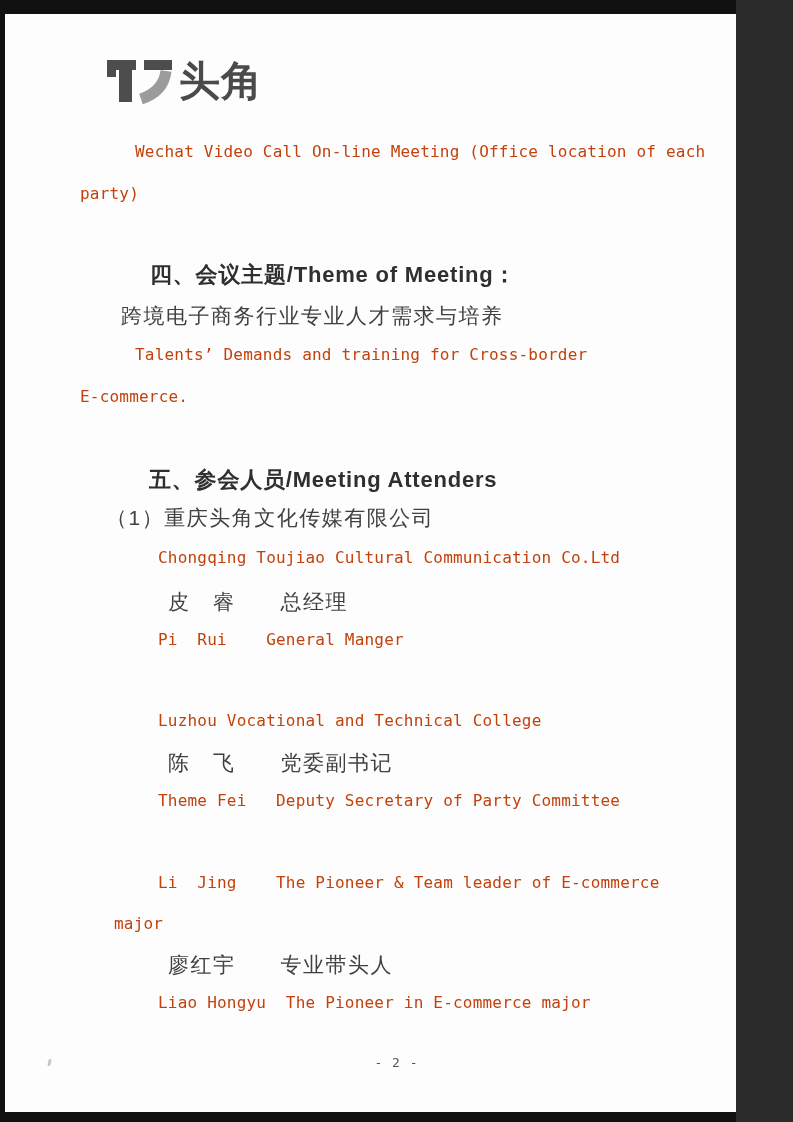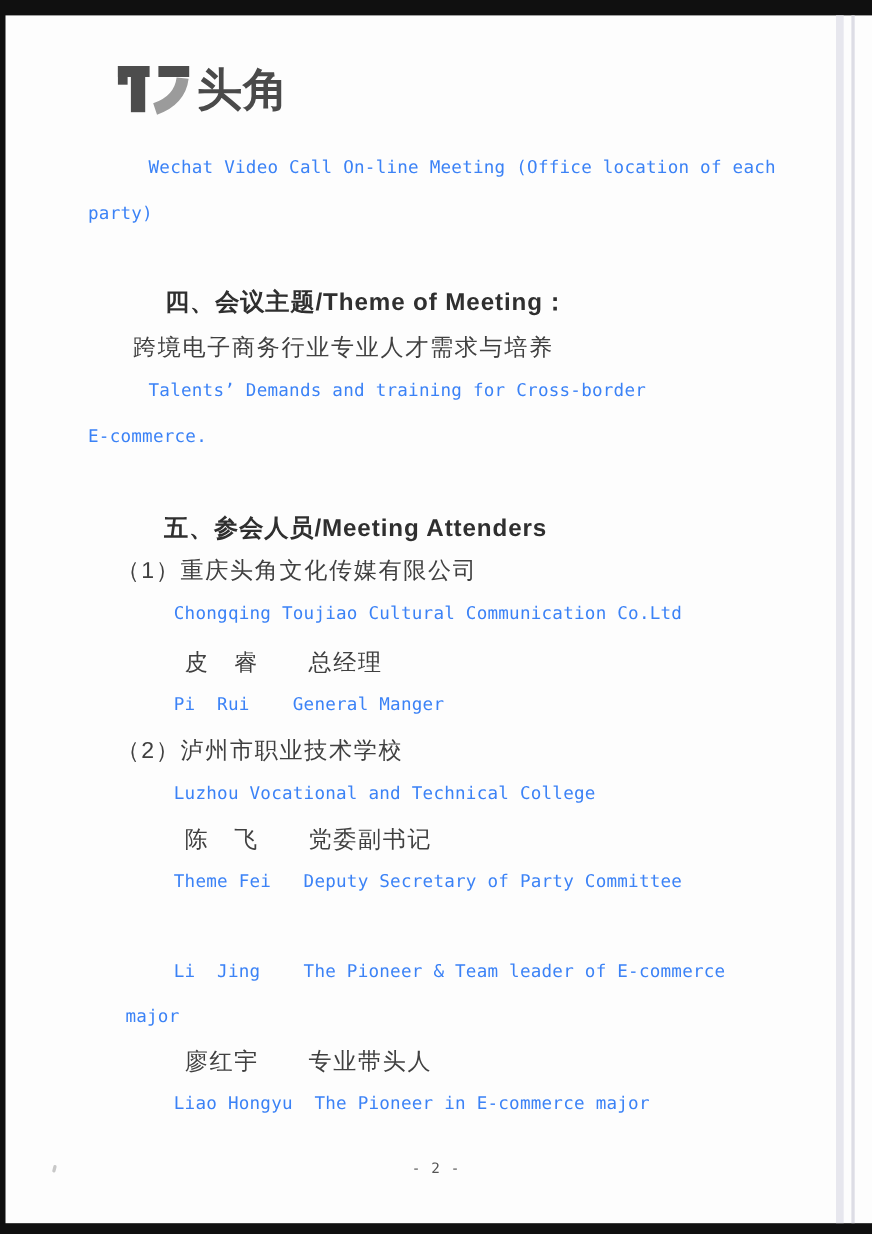--- a/index.html
+++ b/index.html
@@ -1,18 +1,18 @@
 <!DOCTYPE html>
 <html><head>
 <meta charset="utf-8">
 <style>
   html, body { margin: 0; padding: 0; background: #2a2a2a; }
   .page {
     position: relative;
-    width: 793px;
+    width: 736px;
     height: 1122px;
     background: #fdfdfd;
     overflow: hidden;
     font-family: "DejaVu Sans Mono", monospace;
   }
   
   .edge-top    { position: absolute; top: 0; left: 0; width: 793px; height: 14px; background: #101010; }
   .edge-left   { position: absolute; top: 0; left: 0; width: 5px;  height: 1122px; background: #101010; }
   .edge-bottom { position: absolute; bottom: 0; left: 0; width: 793px; height: 10px; background: #101010; }
   .fold-line-1 { position: absolute; top: 14px; left: 760px; width: 7px; height: 1098px; background: #e7e7ee; }
@@ -20,21 +20,21 @@
   .speck {
     position: absolute; top: 1059px; left: 48px;
     width: 3px; height: 7px; background: #c8c8c8;
     border-radius: 2px; transform: rotate(14deg);
   }
 
   .line { position: absolute; white-space: pre; }
   .en {
     font-family: "DejaVu Sans Mono", monospace;
     font-size: 16px;
-    color: #3b82f6;
+    color: #c2410c;
     letter-spacing: 0.2px;
   }
   .zh {
     font-family: "Liberation Sans", sans-serif;
     font-size: 21px;
     color: #404040;
     letter-spacing: 1.5px;
   }
   .heading {
     font-family: "Liberation Sans", sans-serif;
@@ -96,21 +96,20 @@
   <div class="line en" style="top:345px; left:135px;">Talents’ Demands and training for Cross-border</div>
   <div class="line en" style="top:387px; left:80px;">E-commerce.</div>
 
   <div class="line heading" style="top:465px; left:149px;">五、参会人员/Meeting Attenders</div>
 
   <div class="line zh" style="top:504px; left:106px;">（1）重庆头角文化传媒有限公司</div>
   <div class="line en" style="top:548px; left:158px;">Chongqing Toujiao Cultural Communication Co.Ltd</div>
   <div class="line zh" style="top:588px; left:168px;">皮　睿　　总经理</div>
   <div class="line en" style="top:630px; left:158px;">Pi  Rui    General Manger</div>
 
-  <div class="line zh" style="top:668px; left:106px;">（2）泸州市职业技术学校</div>
   <div class="line en" style="top:711px; left:158px;">Luzhou Vocational and Technical College</div>
   <div class="line zh" style="top:749px; left:168px;">陈　飞　　党委副书记</div>
   <div class="line en" style="top:791px; left:158px;">Theme Fei   Deputy Secretary of Party Committee</div>
   <div class="line en" style="top:873px; left:158px;">Li  Jing    The Pioneer &amp; Team leader of E-commerce</div>
   <div class="line en" style="top:914px; left:80px;padding-left:34px;">major</div>
   <div class="line zh" style="top:951px; left:168px;">廖红宇　　专业带头人</div>
   <div class="line en" style="top:993px; left:158px;">Liao Hongyu  The Pioneer in E-commerce major</div>
 
   <div class="footer-page-number">- 2 -</div>
 

